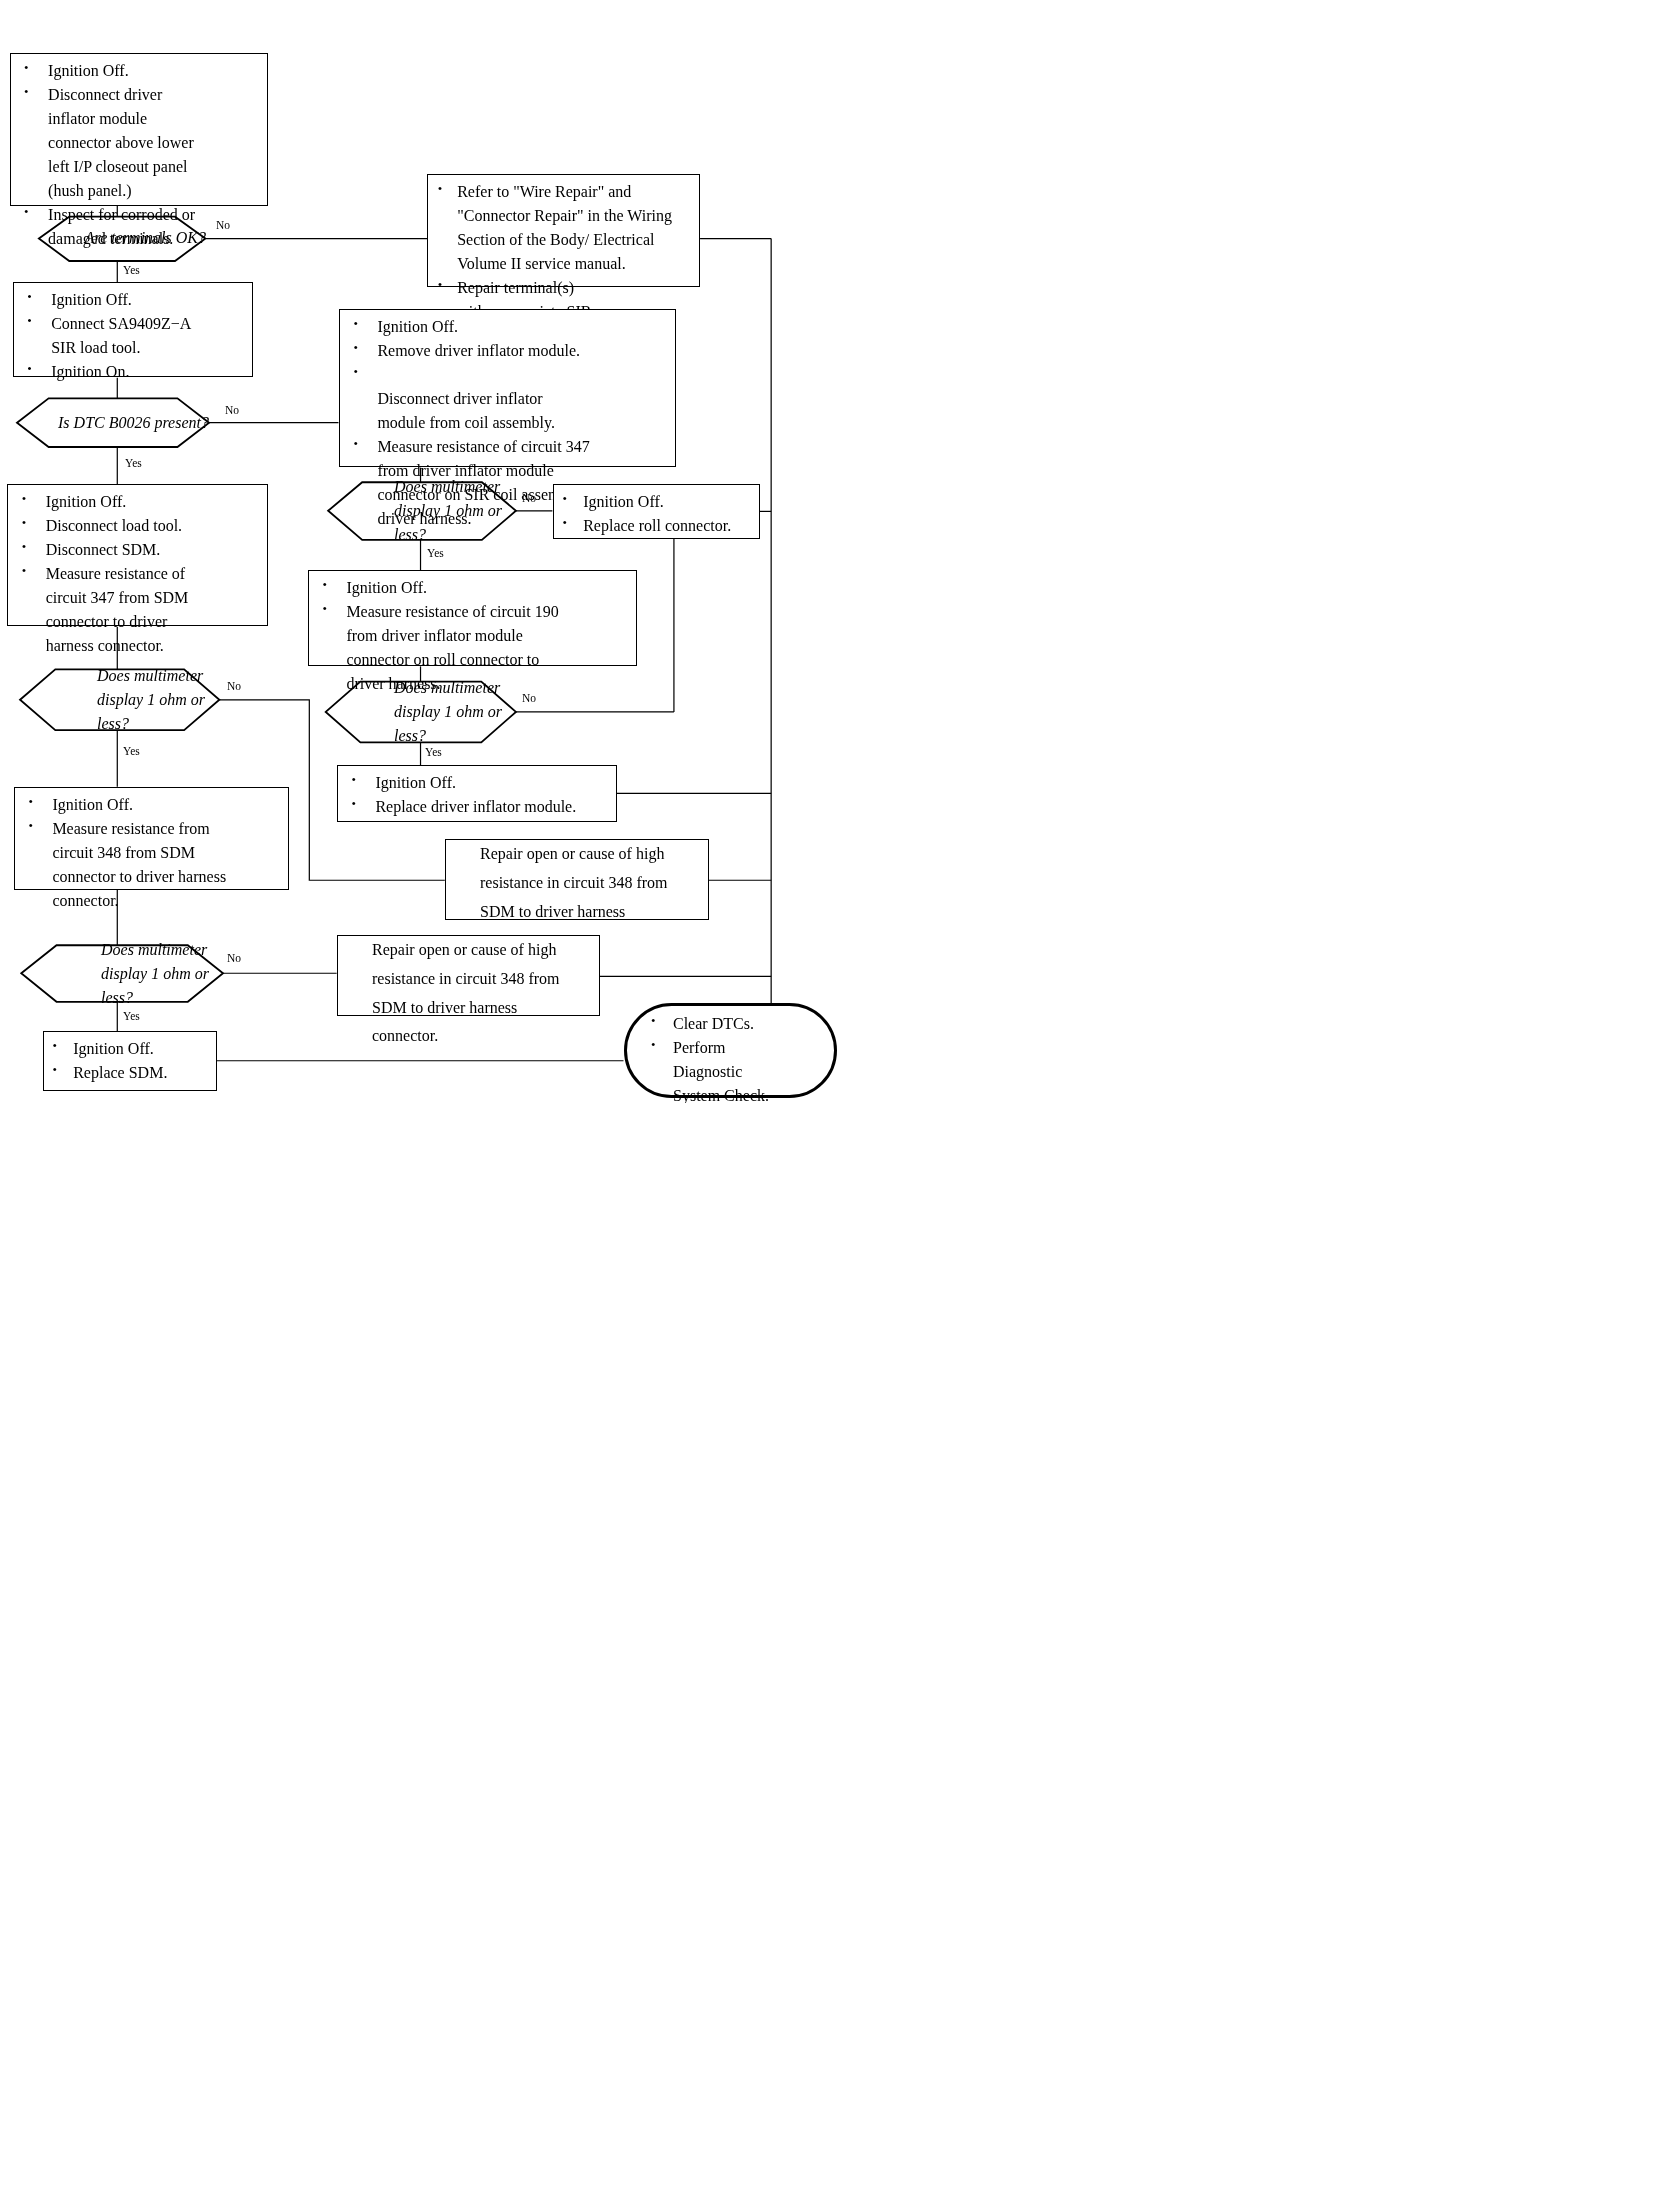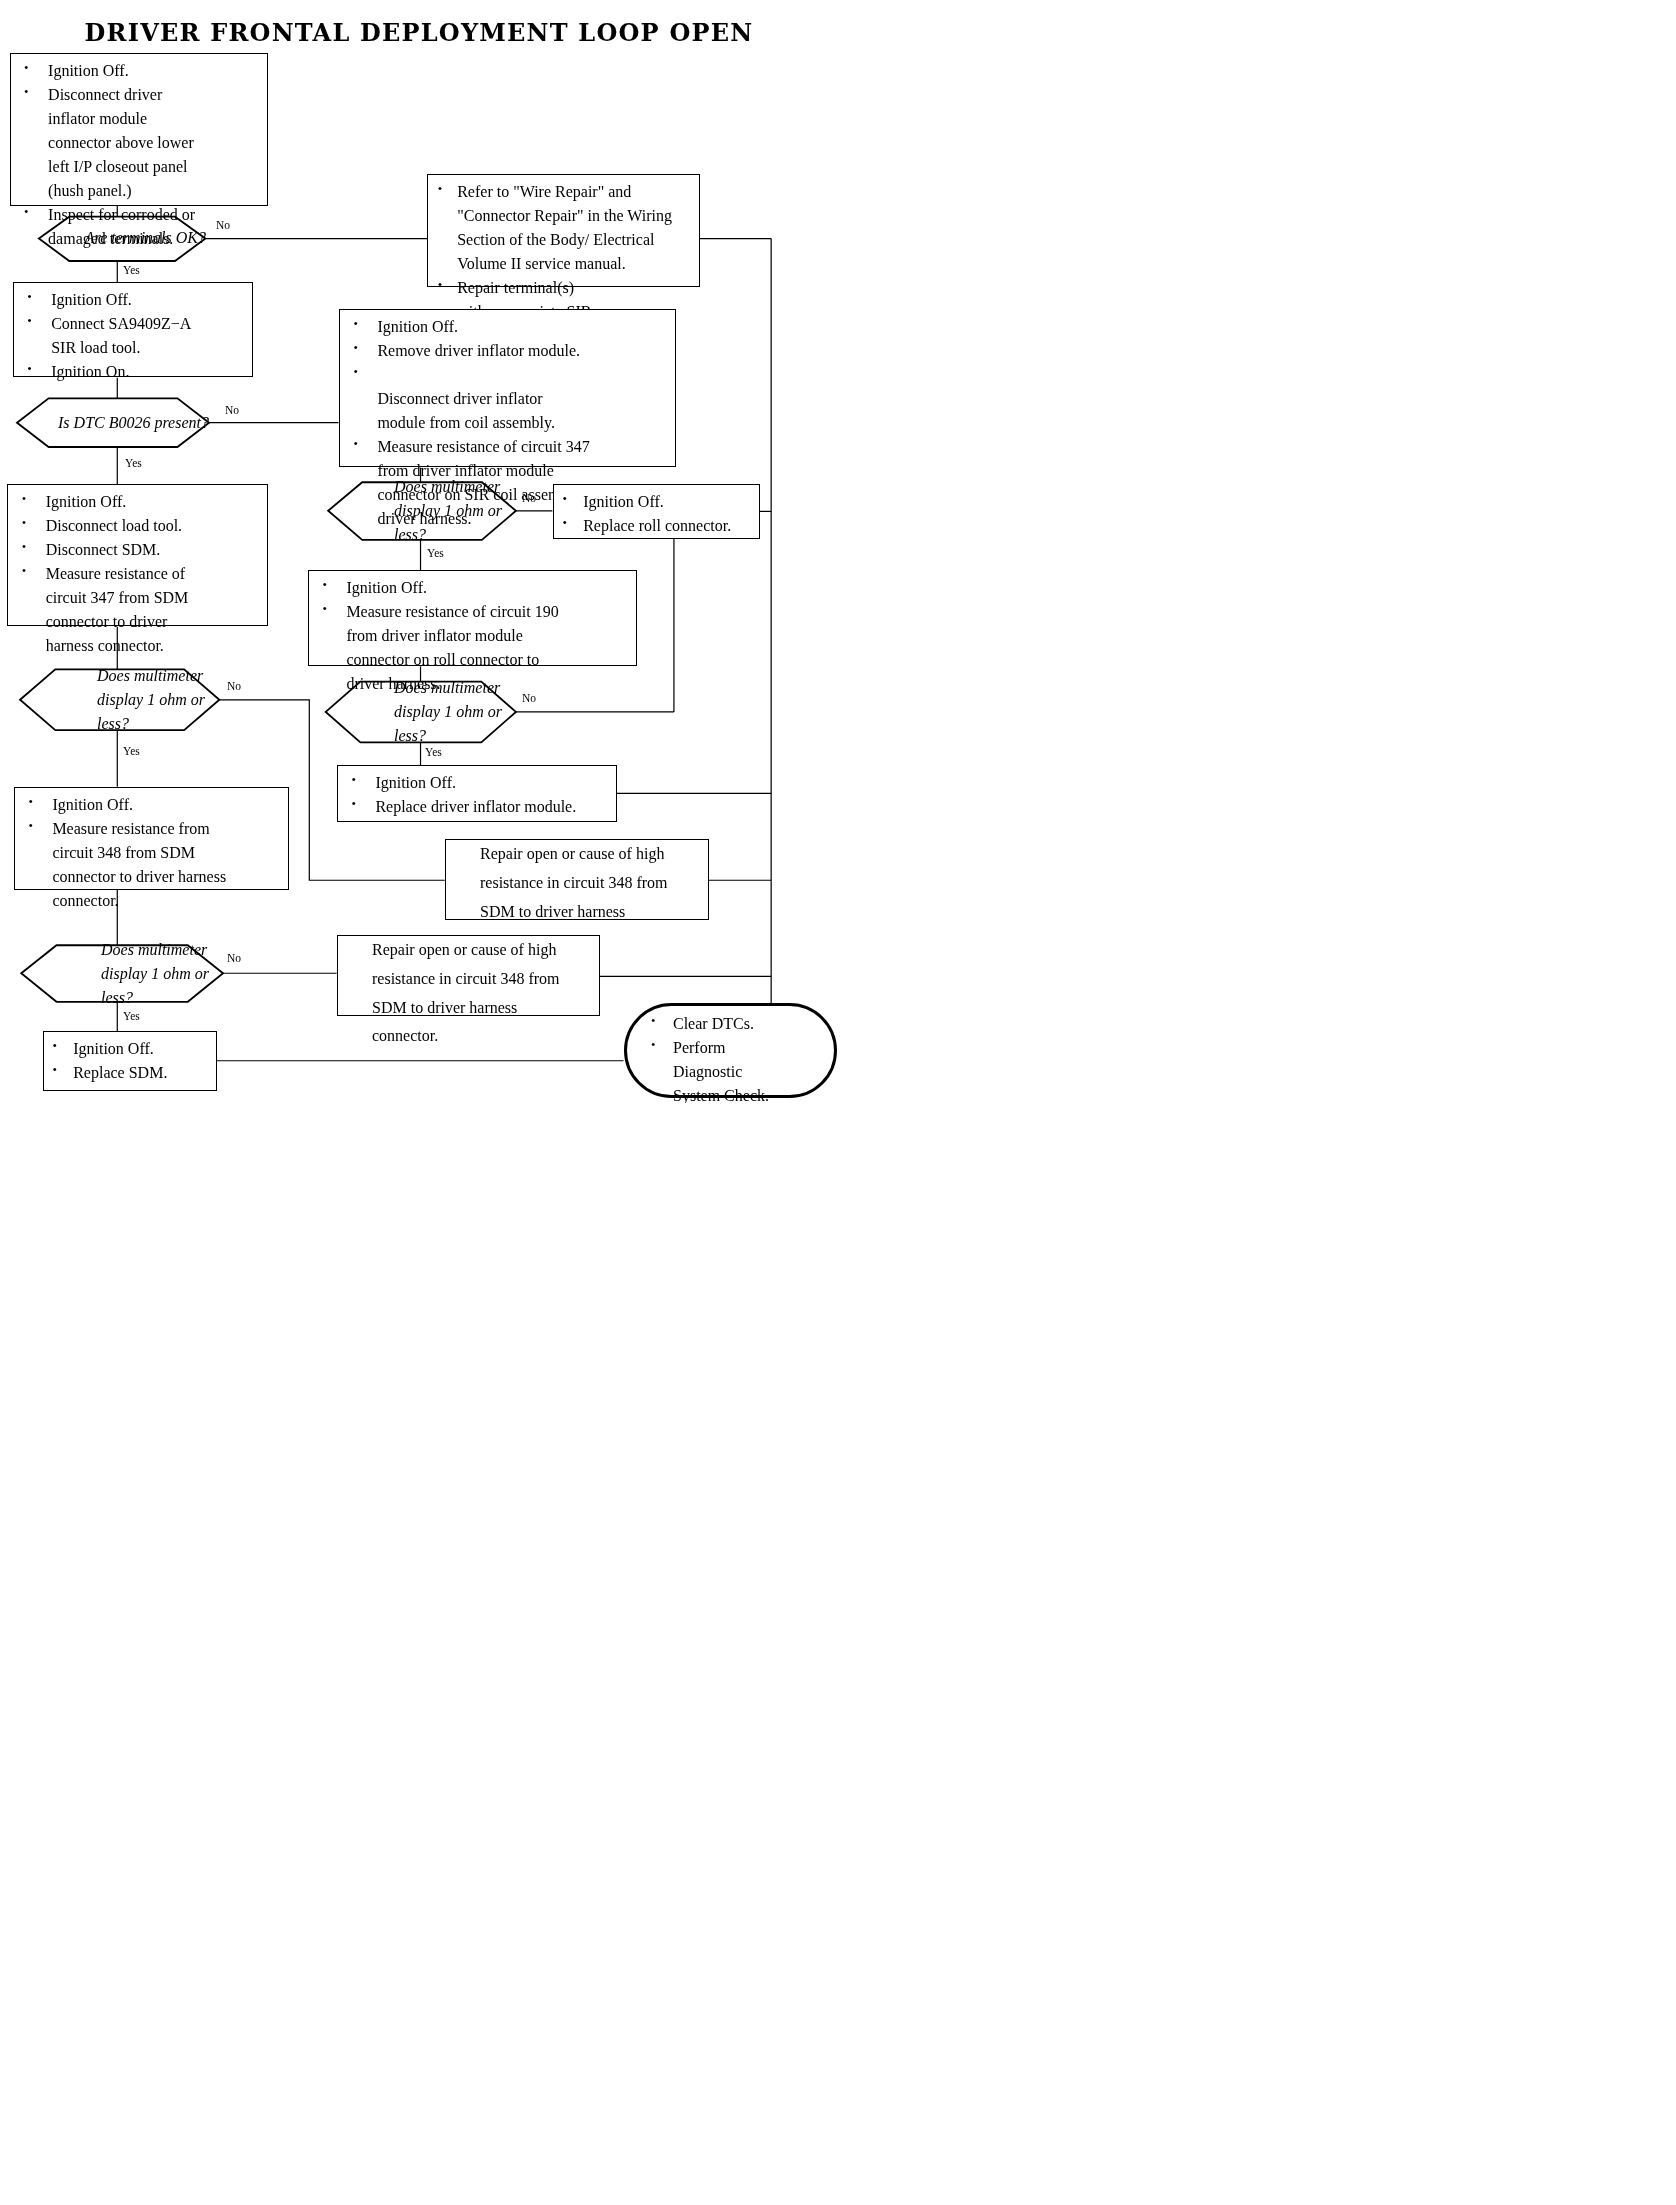--- a/index.html
+++ b/index.html
@@ -26,21 +26,20 @@
   .elabel{position:absolute;z-index:3;font-size:11.5px;}
   .stadium{position:absolute;background:#fff;border:3px solid #000;border-radius:49px;
            box-sizing:border-box;z-index:2;}
   .stadium .bullets{padding:6px 8.5px 6px 24px;}
 </style>
 </head>
 <body>
 
 <div class="page">
 
-  <div class="title">DRIVER FRONTAL DEPLOYMENT LOOP OPEN</div>
 
   <svg class="wires" width="838" height="1103" viewBox="0 0 1379 1814">
 
     <line x1="193" y1="338" x2="193" y2="356"></line>
     <line x1="193" y1="429" x2="193" y2="464"></line>
     <line x1="193" y1="621" x2="193" y2="655"></line>
     <line x1="193" y1="734" x2="193" y2="797"></line>
     <line x1="193" y1="1031" x2="193" y2="1101"></line>
     <line x1="193" y1="1201" x2="193" y2="1294"></line>
     <line x1="193" y1="1464" x2="193" y2="1555"></line>

